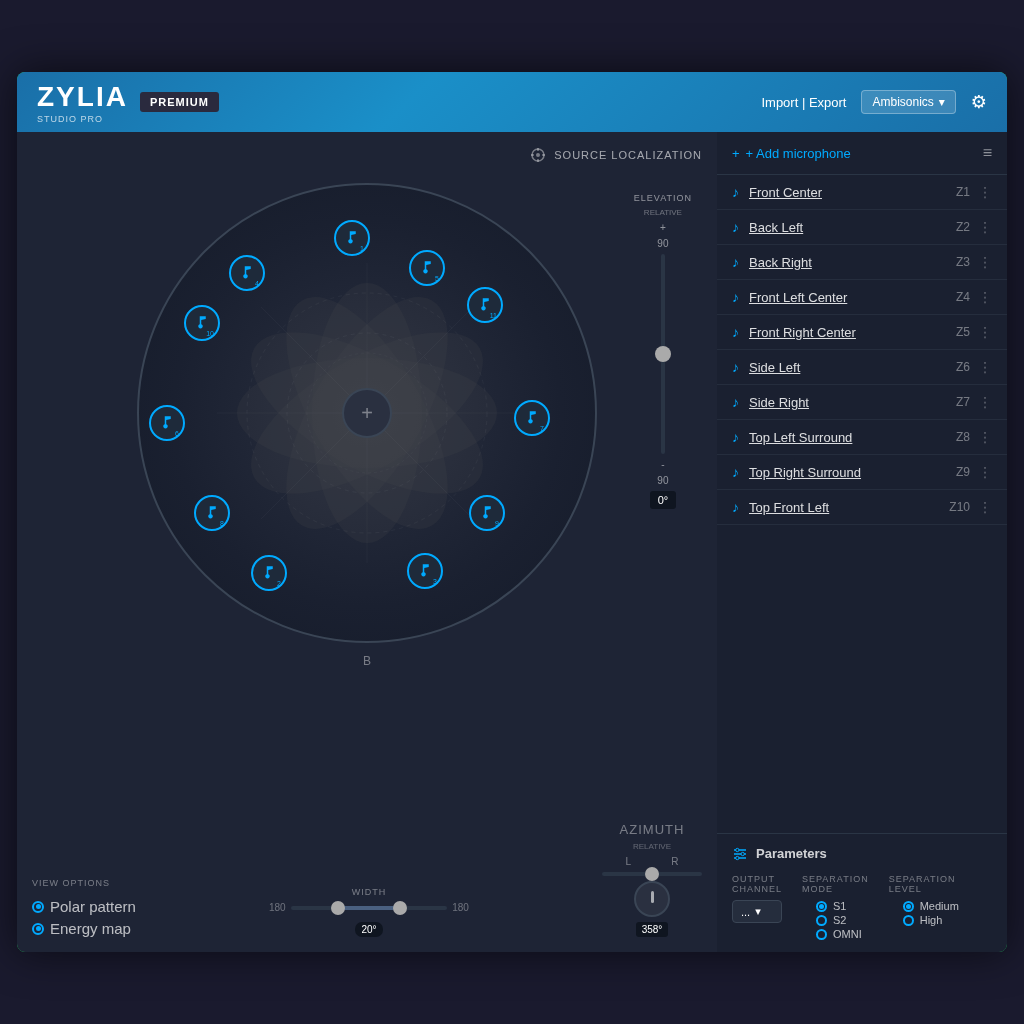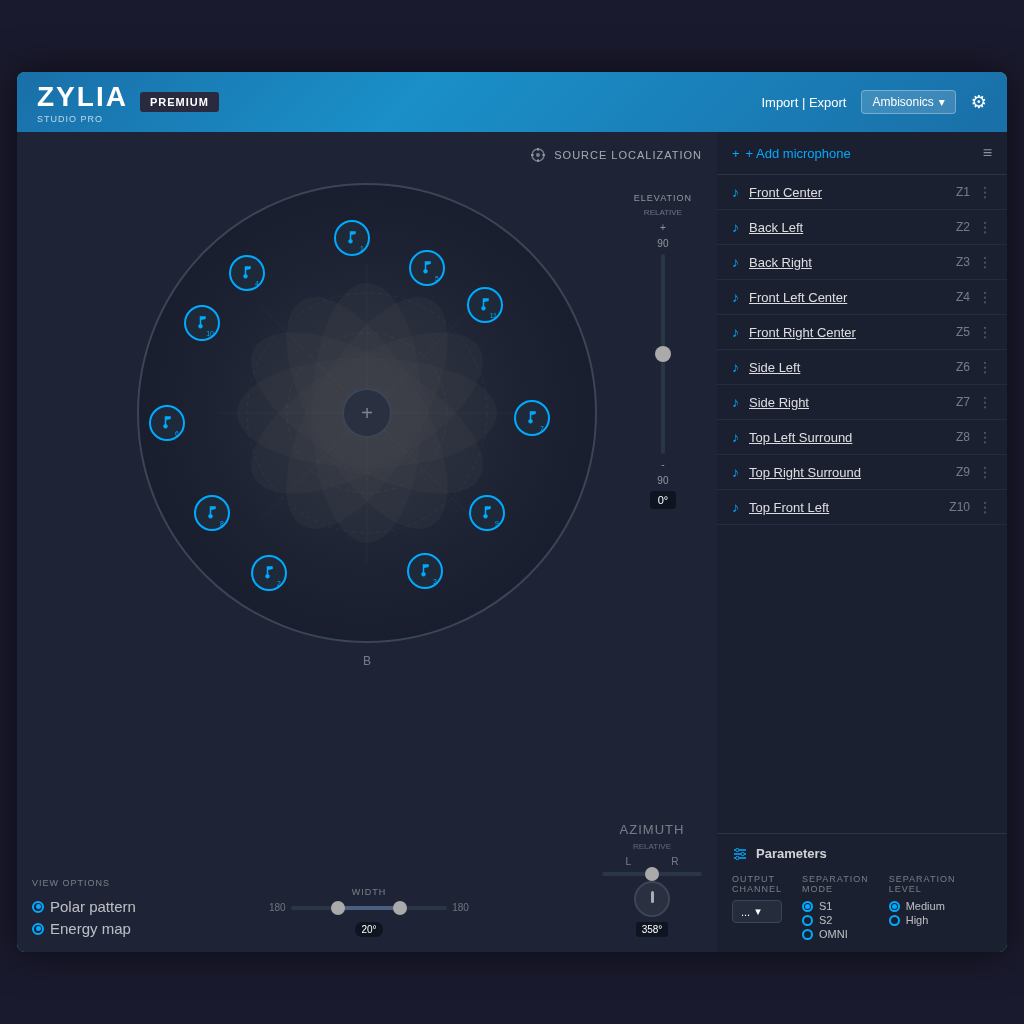--- a/index.html
+++ b/index.html
@@ -498,20 +498,21 @@
       padding: 4px 8px;
       display: flex;
       align-items: center;
       gap: 5px;
       cursor: pointer;
     }
     .sep-radio-item {
       display: flex;
       align-items: center;
       gap: 6px;
+      margin-left: 14px;
     }
     .sep-radio-circle {
       width: 11px;
       height: 11px;
       border-radius: 50%;
       border: 2px solid #00aaff;
       display: flex;
       align-items: center;
       justify-content: center;
     }

